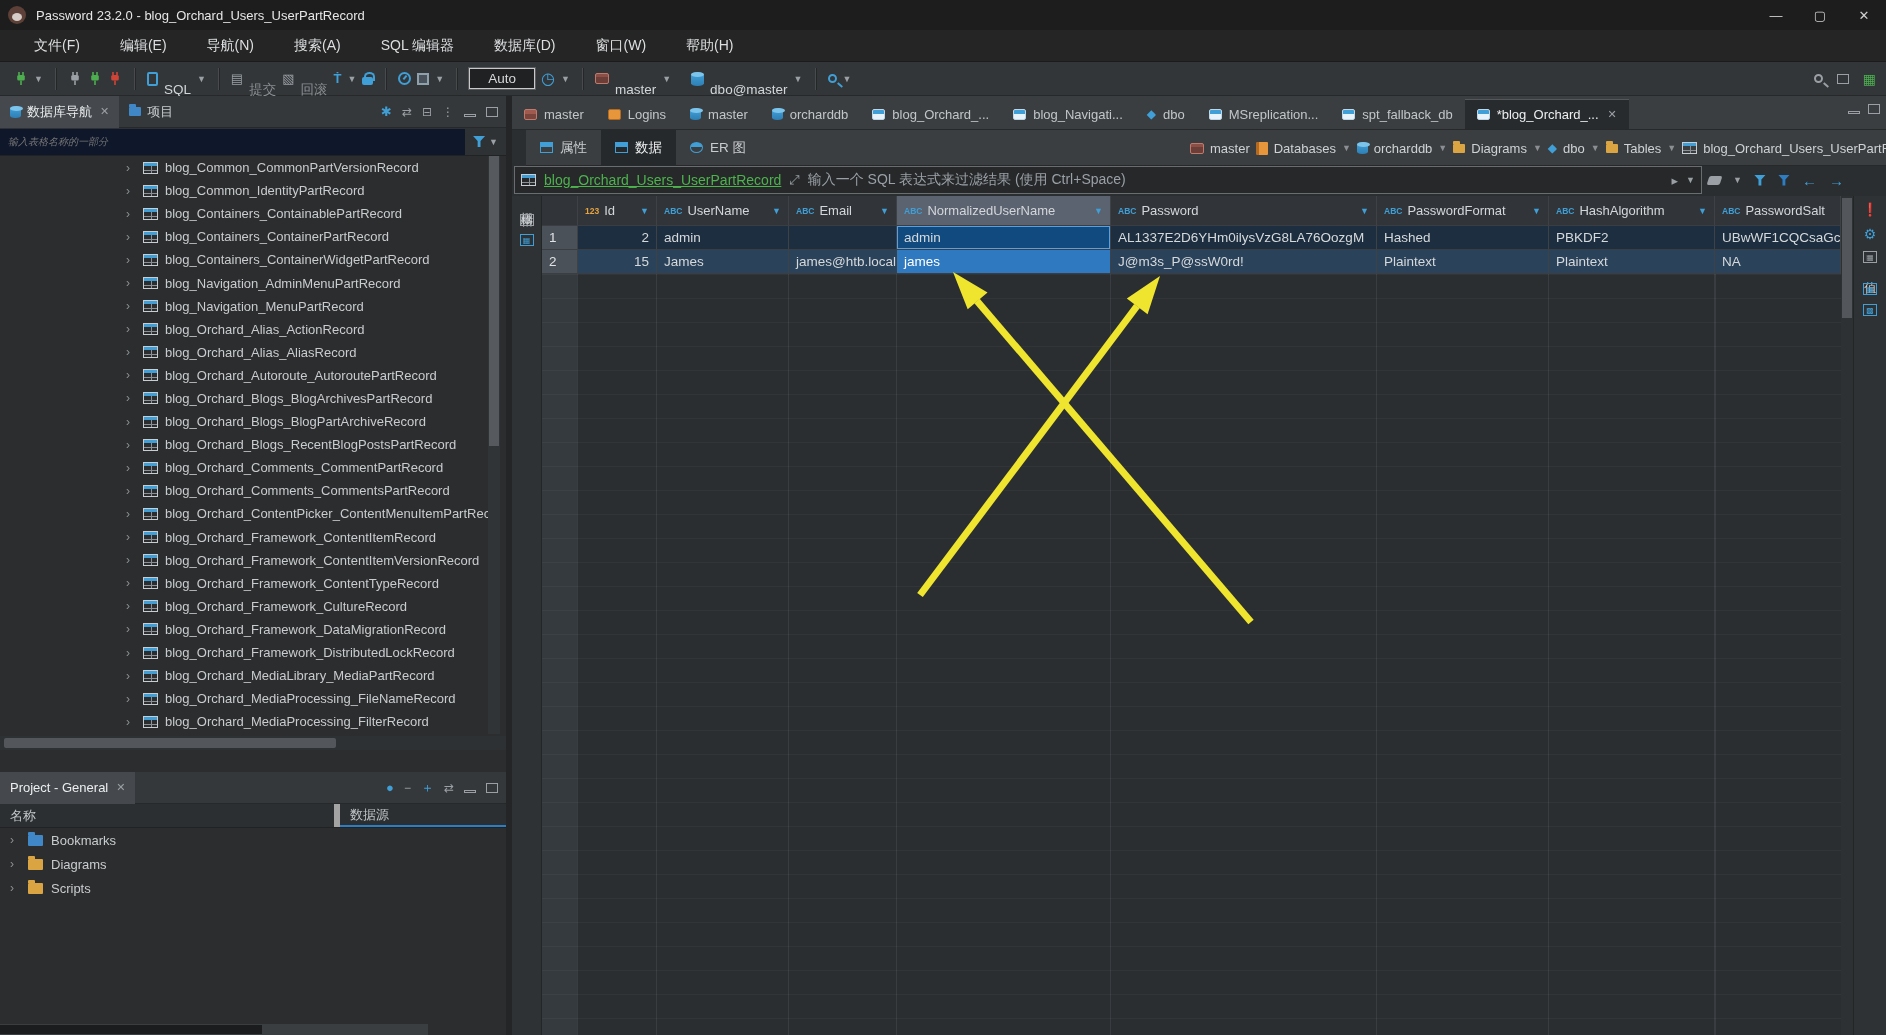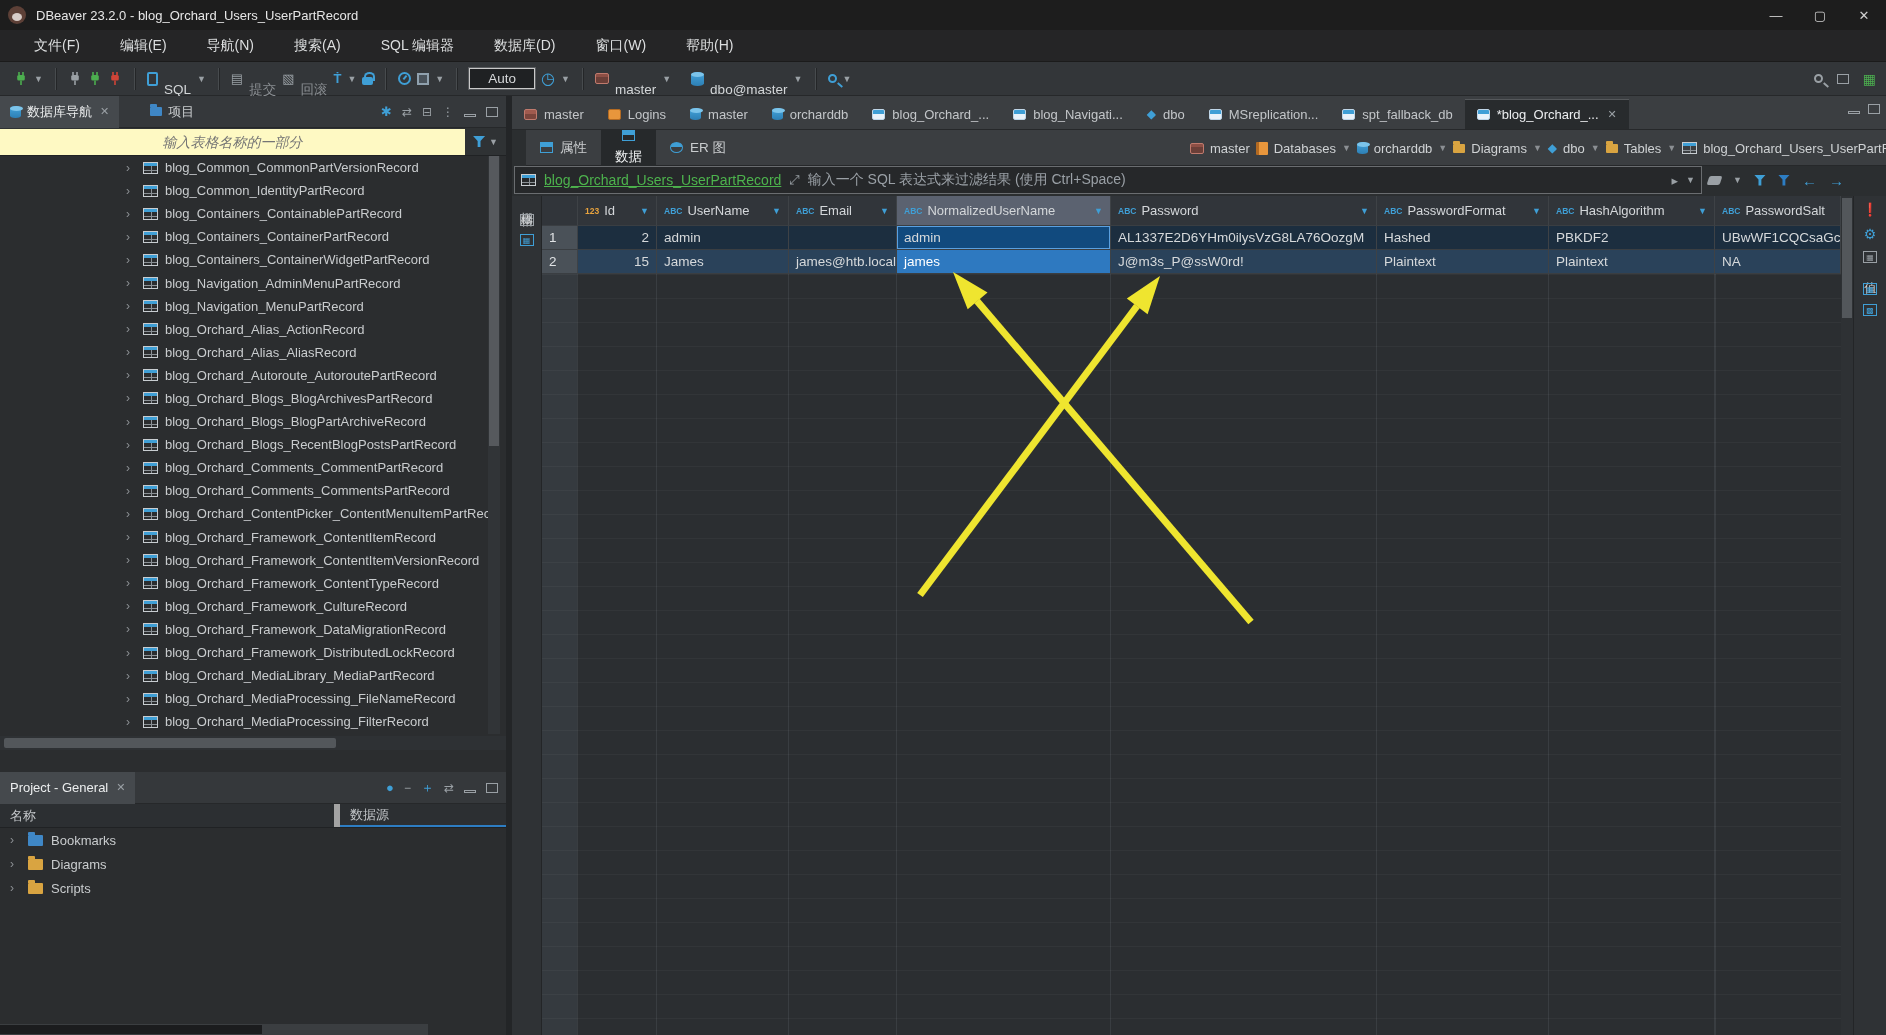--- a/index.html
+++ b/index.html
@@ -40,28 +40,28 @@
   .ic-eraser{width:13px;height:9px;background:#9aa0a5;border-radius:2px;transform:skewX(-18deg);}
   .ic-table{width:15px;height:12px;border:1px solid #c8cdd1;background:linear-gradient(#3f9fd6 0 3px,transparent 3px),linear-gradient(90deg,transparent 0 7px,#8b9196 7px 8px,transparent 8px),linear-gradient(transparent 0 7px,#8b9196 7px 8px,transparent 8px);flex:none;}
   .ic-folder{width:15px;height:11px;background:#d9a441;border-radius:1px;position:relative;flex:none;}
   .ic-folder::before{content:"";position:absolute;left:0;top:-3px;width:7px;height:3px;background:#d9a441;border-radius:1px 1px 0 0;}
   .ic-folder.blue{background:#3f87c6;} .ic-folder.blue::before{background:#3f87c6;}
   .ic-book{width:12px;height:13px;background:#e8963c;border-left:3px solid #b36a22;border-radius:1px;}
   .ic-diamond{color:#3f9fd6;font-size:12px;}
   .ic-plug-g{fill:#4cae4f;} .ic-plug-gray{fill:#9aa0a5;} .ic-plug-r{fill:#d04437;}
   
   #left-panel{position:absolute;left:0;top:96px;width:506px;height:939px;background:#2b2d2f;}
-  .panel-tabs{position:absolute;left:0;top:0;width:100%;height:32px;background:#35383b;display:flex;align-items:center;border-bottom:1px solid #26282a;gap:21px;}
+  .panel-tabs{position:absolute;left:0;top:0;width:100%;height:32px;background:#35383b;display:flex;align-items:center;border-bottom:1px solid #26282a;}
   .panel-tab{display:flex;align-items:center;gap:6px;height:32px;padding:0 10px;color:#c9ccce;}
   .panel-tab.active{background:#45494d;color:#eceeef;}
   .tab-close{color:#9aa0a5;font-size:11px;margin-left:2px;}
   .panel-tab-icons{margin-left:auto;display:flex;align-items:center;gap:10px;padding-right:8px;color:#9aa0a5;}
   .mini-ic{font-size:12px;color:#9aa0a5;}
   #nav-filter{position:absolute;left:0;top:32px;width:100%;height:28px;background:#2f3234;border-bottom:1px solid #202224;display:flex;align-items:center;}
-  #nav-filter input{flex:1;height:26px;background:#fef9c3;border:none;outline:none;color:#8a8f94;font-style:italic;font-size:14px;padding:0 8px;text-align:center;}
+  #nav-filter input{flex:1;height:26px;background:#0f172a;border:none;outline:none;color:#8a8f94;font-style:italic;font-size:10px;padding:0 8px;}
   .nav-filter-icons{display:flex;align-items:center;gap:4px;padding:0 8px;}
   #tree{position:absolute;left:0;top:60px;width:488px;height:578px;overflow:hidden;}
   .tree-item{height:23.1px;display:flex;align-items:center;gap:7px;padding-left:126px;white-space:nowrap;}
   .tree-chevron{color:#8b8f93;font-size:12px;width:10px;flex:none;}
   .tree-label{color:#c9ccce;font-size:13px;}
   #tree-vscroll{position:absolute;right:6px;top:60px;width:12px;height:578px;background:#313437;}
   #tree-vscroll .thumb{position:absolute;left:1px;top:0;width:10px;height:290px;background:#56595d;}
   #tree-hscroll{position:absolute;left:0;top:640px;width:506px;height:14px;background:#2e3134;}
   #tree-hscroll .thumb{position:absolute;left:4px;top:2px;width:332px;height:10px;background:#53575b;border-radius:2px;}
   #proj-tabs{position:absolute;left:0;top:676px;width:100%;height:32px;background:#35383b;display:flex;align-items:center;border-bottom:1px solid #26282a;}
@@ -81,21 +81,21 @@
   .etab.active{background:#282b2d;color:#eceef0;border-top:1px solid #55585b;}
   .etab-ic{width:13px;height:11px;flex:none;border-radius:2px;}
   .etab-ic.server{background:linear-gradient(#a05a4e 0 4px,#7a453c 4px);border:1px solid #c07a6d;}
   .etab-ic.logins{background:#e8963c;border:1px solid #b36a22;}
   .etab-ic.table{border:1px solid #bfd6e8;background:linear-gradient(#3f9fd6 0 4px,#e8f2fa 4px);}
   .etabs-corner{position:absolute;right:6px;top:8px;display:flex;gap:8px;}
   .wbox{width:12px;height:10px;border:1px solid #9aa0a5;}
   .wbox.thin{height:3px;margin-top:7px;}
   #view-tabs{position:absolute;left:14px;top:34px;width:100%;height:36px;background:#3b3e41;display:flex;align-items:center;border-bottom:1px solid #26282a;}
   .vtab{height:36px;display:flex;align-items:center;gap:7px;padding:0 14px;color:#c9ccce;font-size:13.5px;}
-  .vtab.active{background:#26292b;color:#eef0f1;flex-direction:column;}
+  .vtab.active{background:#26292b;color:#eef0f1;}
   .vtab-ic{width:13px;height:11px;border:1px solid #3f9fd6;background:linear-gradient(#3f9fd6 0 4px,transparent 4px);flex:none;}
   #breadcrumb{position:absolute;right:0;top:34px;height:36px;width:700px;display:flex;align-items:center;gap:6px;overflow:hidden;color:#cfd2d4;white-space:nowrap;padding-left:4px;}
   .bc-item{display:flex;align-items:center;gap:6px;}
   .bc-caret{color:#8b8f93;font-size:9px;}
   
   #filter-bar{position:absolute;left:2px;top:70px;width:1188px;height:28px;background:#26282a;border:1px solid #6a6d70;display:flex;align-items:center;padding:0 6px;gap:8px;}
   #filter-table-name{color:#4db34d;text-decoration:underline;font-size:14px;}
   #filter-placeholder{color:#9aa0a6;font-size:14px;flex:1;overflow:hidden;white-space:nowrap;}
   .expand-ic{color:#9aa0a5;font-size:13px;}
   #filter-right{position:absolute;left:1196px;top:70px;height:28px;display:flex;align-items:center;gap:12px;}
@@ -130,21 +130,21 @@
   #grid-vscroll .thumb{position:absolute;left:1px;top:2px;width:10px;height:120px;background:#53575b;}
   #right-strip{position:absolute;right:0;top:0;width:33px;height:910px;background:#2f3235;border-left:1px solid #232527;display:flex;flex-direction:column;align-items:center;padding-top:6px;gap:9px;}
   
   #arrows{position:absolute;left:0;top:0;width:1886px;height:1035px;pointer-events:none;z-index:50;}
 </style>
 </head>
 <body>
 
 <div id="titlebar">
   <span class="app-logo"></span>
-  <span>DBeaver 23.2.0 - blog_Orchard_Users_UserPartRecord</span>
+  <span>Password 23.2.0 - blog_Orchard_Users_UserPartRecord</span>
   <div class="win-controls">
     <span class="win-btn">—</span>
     <span class="win-btn">▢</span>
     <span class="win-btn">✕</span>
   </div>
 </div>
 
 <div id="menubar">
 
 <span class="menu-item">文件(F)</span>

